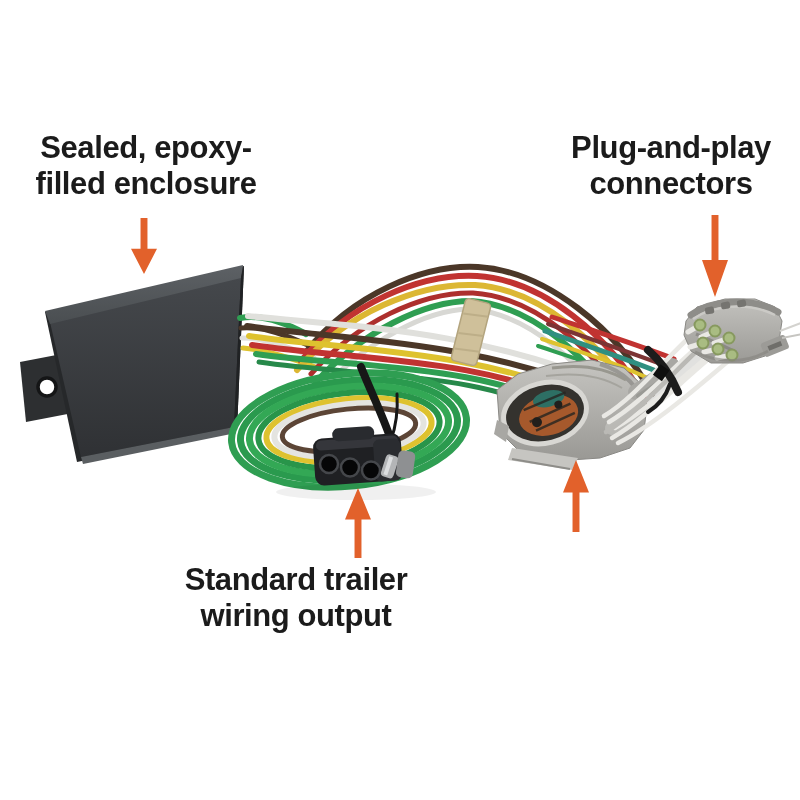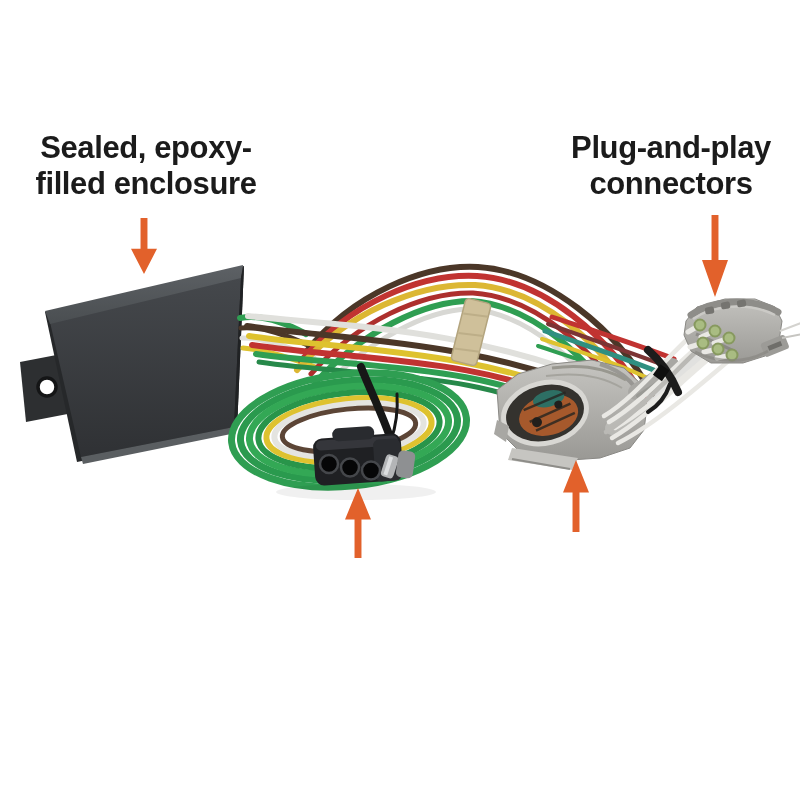--- a/index.html
+++ b/index.html
@@ -185,20 +185,22 @@
       <path d="M695,352 C718,363 746,364 768,351" stroke="#85847F" stroke-width="3" opacity="0.6" fill="none"></path>
     </g>
   </svg>
 
   <div class="callout" style="left:0px;top:130px;width:292px">Sealed, epoxy-
 filled enclosure</div>
 
   <div class="callout" style="left:540px;top:130px;width:262px">Plug-and-play
 connectors</div>
 
+  <div class="callout" style="left:150px;top:562px;width:292px">Standard trailer
+wiring output</div>
 
 
   <svg class="arrow" style="left:131px;top:218px" width="26" height="56" viewBox="0 0 30 100" preserveAspectRatio="none">
     <polygon points="11,0 19,0 19,55 30,55 15,100 0,55 11,55" fill="#E2612B"></polygon>
   </svg>
 
   <svg class="arrow" style="left:702px;top:215px" width="26" height="82" viewBox="0 0 30 100" preserveAspectRatio="none">
     <polygon points="11,0 19,0 19,55 30,55 15,100 0,55 11,55" fill="#E2612B"></polygon>
   </svg>
 

